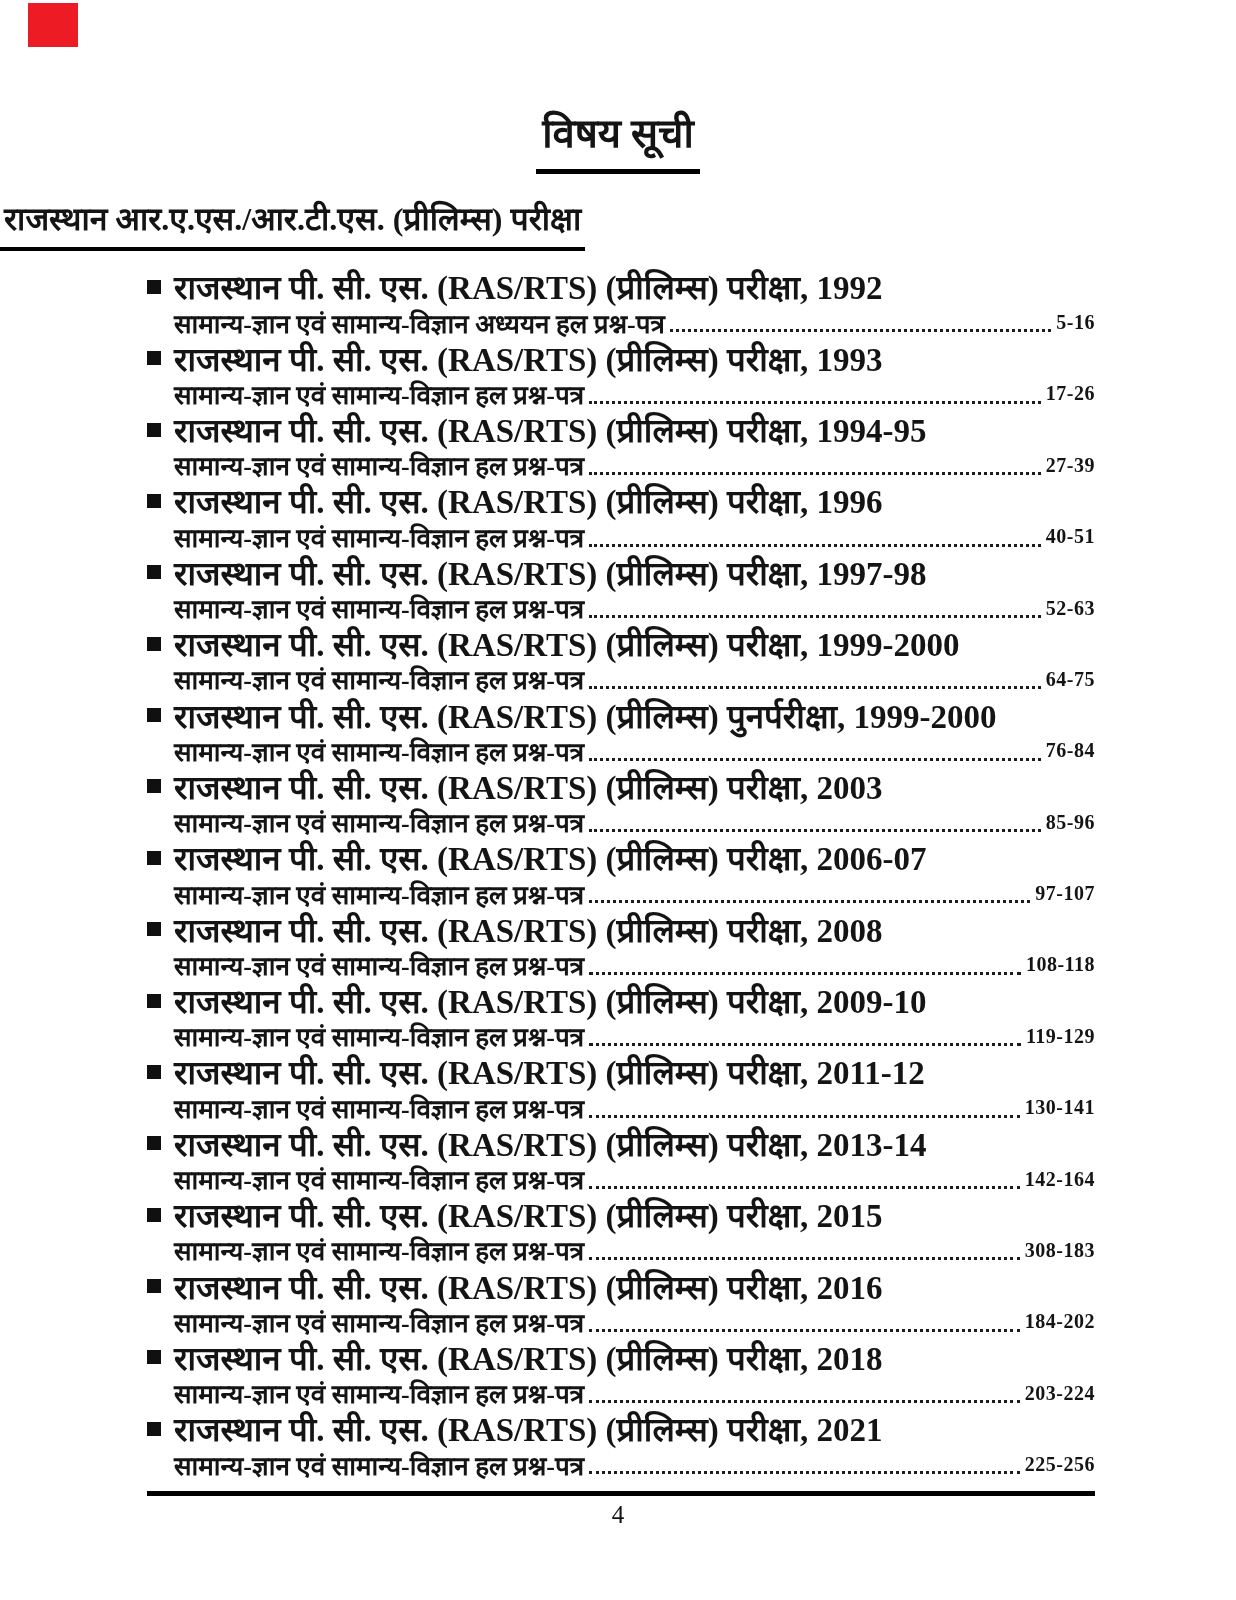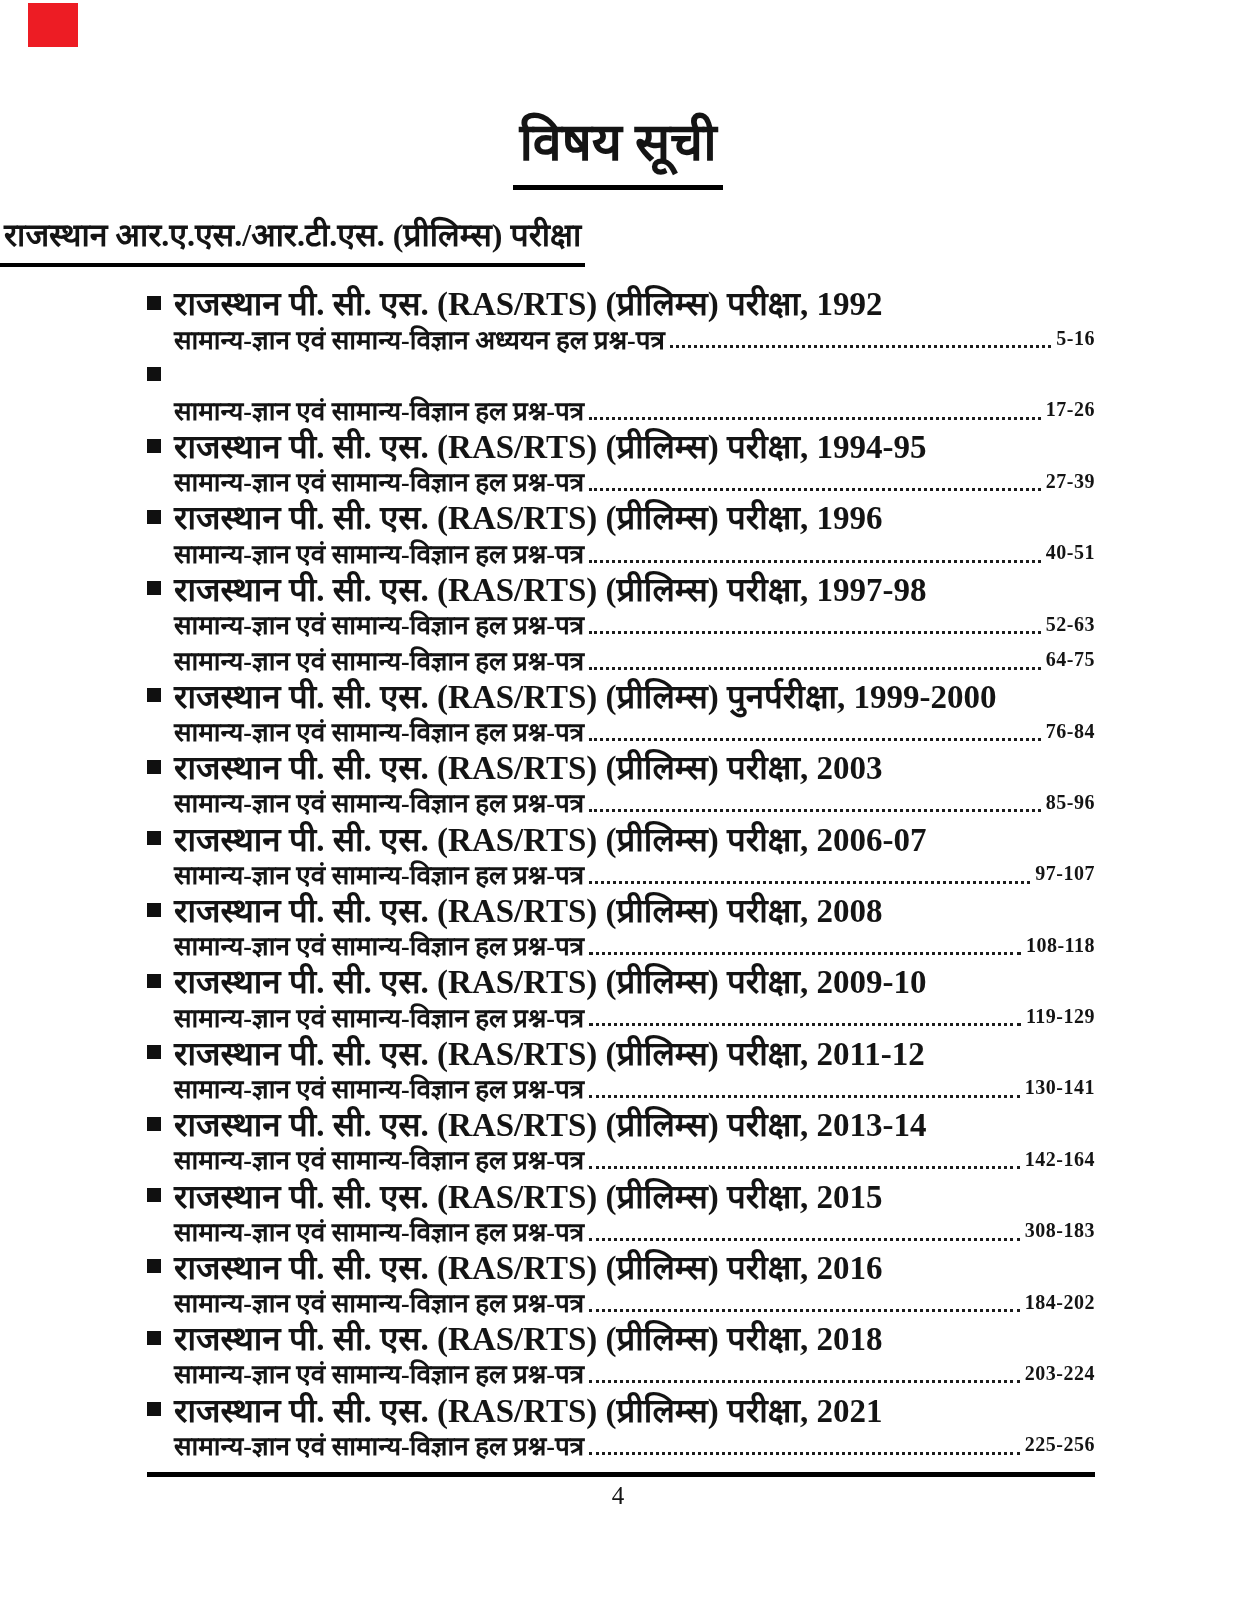--- a/index.html
+++ b/index.html
@@ -2,21 +2,21 @@
 <html><head>
 <meta charset="utf-8">
 <style>
   * { margin:0; padding:0; box-sizing:border-box; }
   html,body { width:1236px; height:1600px; background:#ffffff; overflow:hidden;
               font-family:"Liberation Serif","DejaVu Serif",serif; color:#141414; }
   .page { position:relative; width:1236px; height:1600px; }
 
   .corner-marker { position:absolute; left:28px; top:3px; width:50px; height:44px; }
 
-  .doc-title { padding-top:104px; text-align:center; font-size:52px; font-weight:700; }
+  .doc-title { padding-top:104px; text-align:center; font-size:40px; font-weight:700; }
   .doc-title span { display:inline-block; border-bottom:5px solid #000; padding:0 6px 10px; }
 
   .section-heading { margin-top:22px; text-align:left; font-size:32px; font-weight:700; }
   .section-heading span { display:inline-block; border-bottom:4px solid #000; padding:0 4px 8px; }
 
   .toc { margin:18px 0 0 147px; width:948px; }
 
   .entry-line1 { height:35.7px; display:flex; align-items:center;
                  font-size:33px; font-weight:700; white-space:nowrap; }
   .bullet { width:14px; height:14px; background:#101010; margin-right:13px; flex:none; }
@@ -55,20 +55,21 @@
     <div class="entry-line2">
       <span class="entry-sub">सामान्य-ज्ञान एवं सामान्य-विज्ञान अध्ययन हल प्रश्न-पत्र</span>
       <span class="leader"></span>
       <span class="pages">5-16</span>
     </div>
   </div>
 
   <div class="entry">
     <div class="entry-line1">
       <span class="bullet"></span>
+      <span class="entry-title">राजस्थान पी. सी. एस. (RAS/RTS)  (प्रीलिम्स) परीक्षा, 1993</span>
     </div>
     <div class="entry-line2">
       <span class="entry-sub">सामान्य-ज्ञान एवं सामान्य-विज्ञान हल प्रश्न-पत्र</span>
       <span class="leader"></span>
       <span class="pages">17-26</span>
     </div>
   </div>
 
   <div class="entry">
     <div class="entry-line1">
@@ -100,20 +101,24 @@
       <span class="entry-title">राजस्थान पी. सी. एस. (RAS/RTS)  (प्रीलिम्स) परीक्षा, 1997-98</span>
     </div>
     <div class="entry-line2">
       <span class="entry-sub">सामान्य-ज्ञान एवं सामान्य-विज्ञान हल प्रश्न-पत्र</span>
       <span class="leader"></span>
       <span class="pages">52-63</span>
     </div>
   </div>
 
   <div class="entry">
+    <div class="entry-line1">
+      <span class="bullet"></span>
+      <span class="entry-title">राजस्थान पी. सी. एस. (RAS/RTS)  (प्रीलिम्स) परीक्षा, 1999-2000</span>
+    </div>
     <div class="entry-line2">
       <span class="entry-sub">सामान्य-ज्ञान एवं सामान्य-विज्ञान हल प्रश्न-पत्र</span>
       <span class="leader"></span>
       <span class="pages">64-75</span>
     </div>
   </div>
 
   <div class="entry">
     <div class="entry-line1">
       <span class="bullet"></span>

